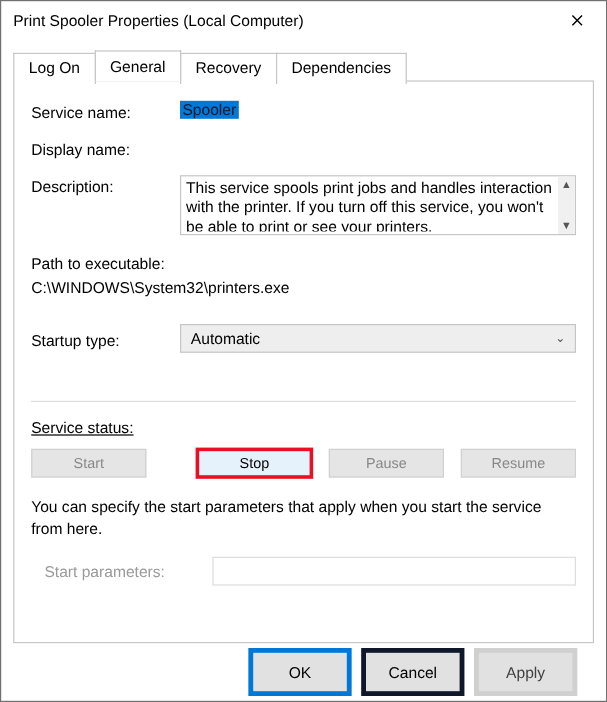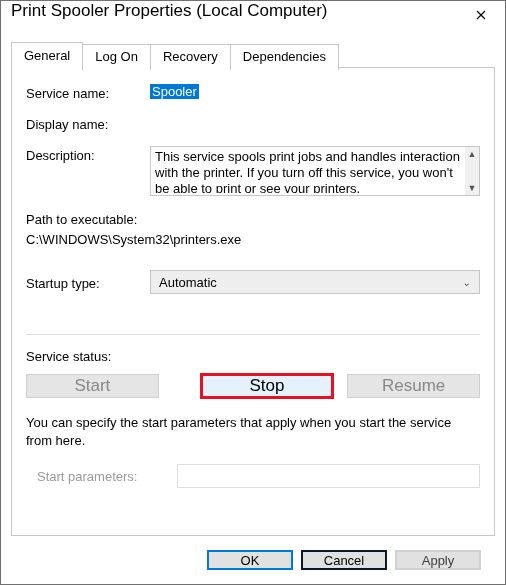--- a/index.html
+++ b/index.html
@@ -17,23 +17,23 @@
     width: 506px;
     height: 585px;
     border: 1px solid #707070;
     background: #fff;
     display: flex;
     flex-direction: column;
   }
   .titlebar {
     height: 32px;
     display: flex;
-    align-items: flex-start;
+    align-items: center;
     padding: 0 4px 0 10px;
-    font-size: 17px;
+    font-size: 13px;
   }
   .titlebar .title { flex: 1; }
   .titlebar .close {
     width: 40px;
     height: 28px;
     display: flex;
     align-items: center;
     justify-content: center;
     font-size: 14px;
   }
@@ -83,21 +83,21 @@
   }
   .label-col {
     width: 124px;
     padding-top: 2px;
   }
   .value-col {
     flex: 1;
   }
   .highlighted {
     background: #0078d7;
-    color: #ffffff;
+    color: #0f172a;
     padding: 0 2px;
   }
   .desc-box {
     border: 1px solid #c6c6c6;
     height: 50px;
     padding: 2px 4px;
     position: relative;
     display: flex;
     overflow: hidden;
     background: #fff;
@@ -137,21 +137,21 @@
     display: flex;
     gap: 14px;
     margin: 10px 0 16px 0;
   }
   .svc-btn {
     flex: 1;
     height: 24px;
     border: 1px solid #d0d0d0;
     background: #e5e5e5;
     color: #888;
-    font-size: 17px;
+    font-size: 12px;
     display: flex;
     align-items: center;
     justify-content: center;
   }
   .svc-btn.enabled {
     background: #e5f1fb;
     color: #000;
     border-color: #a6a6a6;
   }
   .svc-btn.stop-highlight {
@@ -171,22 +171,22 @@
   .footer {
     height: 48px;
     display: flex;
     align-items: center;
     justify-content: flex-end;
     gap: 8px;
     padding: 0 14px;
   }
   .footer .btn {
     width: 86px;
-    height: 20px;
-    border: 2px solid #0f172a;
+    height: 40px;
+    border: 4px solid #0f172a;
     background: #e1e1e1;
     font-size: 13px;
     display: flex;
     align-items: center;
     justify-content: center;
   }
   .footer .btn.primary {
     border-color: #0078d7;
   }
   .footer .btn.disabled {
@@ -201,22 +201,22 @@
   <div class="titlebar">
     <span class="title">Print Spooler Properties (Local Computer)</span>
     <div class="close">
       <svg width="10" height="10" viewBox="0 0 10 10">
           <path d="M1 1 L9 9 M9 1 L1 9" stroke="#000" stroke-width="1.2"></path>
         </svg>
     </div>
   </div>
   <div class="client">
     <div class="tabs">
+      <div class="tab">Log On</div>
       <div class="tab active">General</div>
-      <div class="tab">Log On</div>
       <div class="tab">Recovery</div>
       <div class="tab">Dependencies</div>
     </div>
     <div class="tabpanel">
 
       <div class="row">
         <div class="label-col">Service name:</div>
         <div class="value-col">
           <span class="highlighted">Spooler</span>
         </div>
@@ -249,27 +249,28 @@
         <div class="value-col">
           <div class="startup-select">
             <span>Automatic</span>
             <span class="chev">⌄</span>
           </div>
         </div>
       </div>
 
       <div class="divider"></div>
 
-      <div class="row" style="margin-bottom:6px;">
+      <div class="row" style="margin-bottom:6px;text-decoration:underline;">
         <div class="label-col">Service status:</div>
       </div>
 
       <div class="svc-buttons">
         <div class="svc-btn">Start</div>
         <div class="svc-btn enabled stop-highlight">Stop</div>
+        <div class="svc-btn">Pause</div>
         <div class="svc-btn">Resume</div>
       </div>
 
       <div class="helptext">You can specify the start parameters that apply when you start the service from here.</div>
 
       <div class="params-row">
         <div class="params-label">Start parameters:</div>
         <div class="params-input" value=""></div>
       </div>
 

